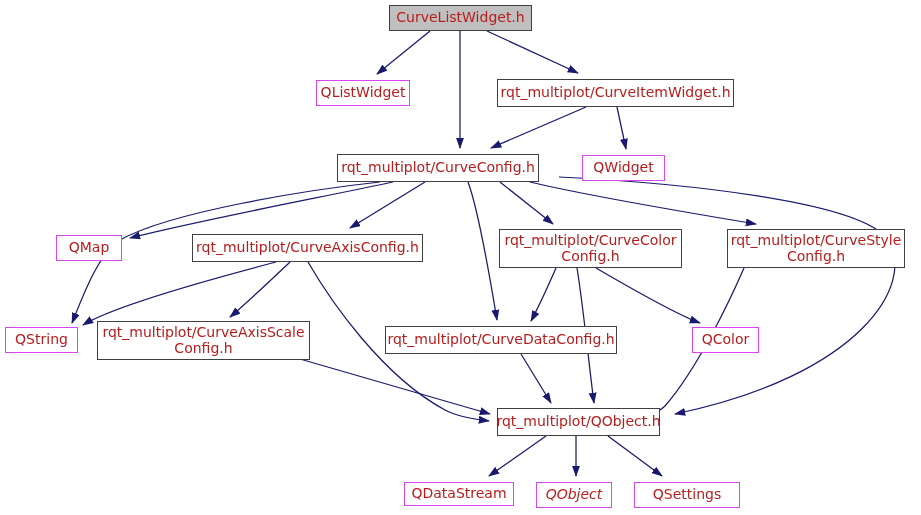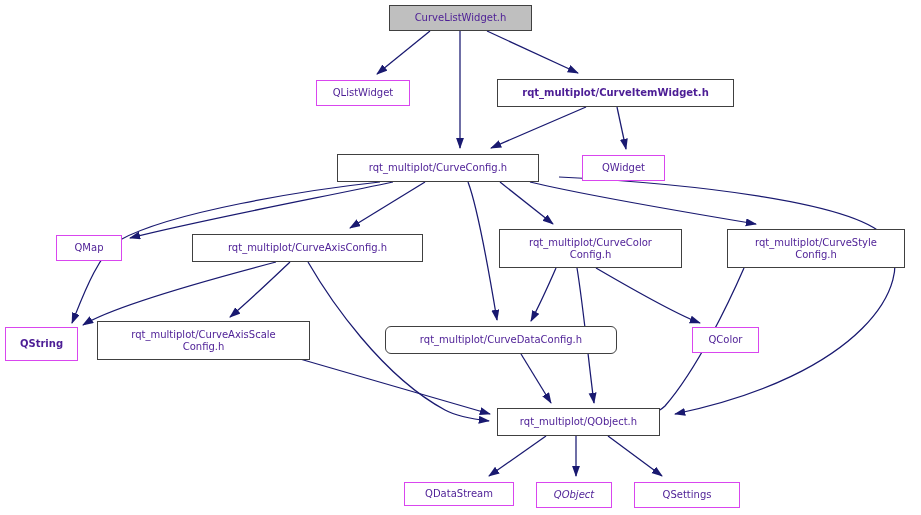--- a/index.html
+++ b/index.html
@@ -27,22 +27,22 @@
     height: 515px;
   }
   .node {
     position: absolute;
     box-sizing: border-box;
     display: flex;
     align-items: center;
     justify-content: center;
     text-align: center;
     line-height: 1.12;
-    font-size: 10px;
-    color: #4c1d95;
+    font-size: 14px;
+    color: #b91c1c;
     white-space: pre;
     z-index: 2;
   }
   .node.internal {
     border: 1.4px solid #404040;
     background: #ffffff;
   }
   .node.external {
     border: 1px solid #d946ef;
     background: #ffffff;
@@ -89,32 +89,32 @@
         <path d="M 596,268 C 632,289 678,315 700,323" fill="none" stroke="#191970" stroke-width="1.25" marker-end="url(#arrow)"></path>
         <path d="M 744,268 C 730,300 698,368 665,406 C 661,410 655,413 649,416" fill="none" stroke="#191970" stroke-width="1.25" marker-end="url(#arrow)"></path>
         <path d="M 546,436 L 489,476" fill="none" stroke="#191970" stroke-width="1.25" marker-end="url(#arrow)"></path>
         <path d="M 576,436 L 576,476" fill="none" stroke="#191970" stroke-width="1.25" marker-end="url(#arrow)"></path>
         <path d="M 608,436 L 662,476" fill="none" stroke="#191970" stroke-width="1.25" marker-end="url(#arrow)"></path>
       </g>
   </svg>
   <div id="node-layer">
       <div class="node root" style="left: 389px; top: 5px; width: 143px; height: 26px;"><span class="lbl">CurveListWidget.h</span></div>
       <div class="node external" style="left: 316px; top: 80px; width: 94px; height: 26px;"><span class="lbl">QListWidget</span></div>
-      <div class="node internal" style="left: 497px; top: 79px; width: 237px; height: 28px; font-weight: bold;"><span class="lbl">rqt_multiplot/CurveItemWidget.h</span></div>
+      <div class="node internal" style="left: 497px; top: 79px; width: 237px; height: 28px;"><span class="lbl">rqt_multiplot/CurveItemWidget.h</span></div>
       <div class="node internal" style="left: 337px; top: 154px; width: 202px; height: 28px;"><span class="lbl">rqt_multiplot/CurveConfig.h</span></div>
       <div class="node external" style="left: 582px; top: 155px; width: 83px; height: 26px;"><span class="lbl">QWidget</span></div>
       <div class="node external" style="left: 56px; top: 235px; width: 66px; height: 26px;"><span class="lbl">QMap</span></div>
       <div class="node internal" style="left: 192px; top: 234px; width: 231px; height: 28px;"><span class="lbl">rqt_multiplot/CurveAxisConfig.h</span></div>
       <div class="node internal" style="left: 499px; top: 229px; width: 183px; height: 39px;"><span class="lbl">rqt_multiplot/CurveColor
 Config.h</span></div>
       <div class="node internal" style="left: 707px; top: 229px; width: 178px; height: 39px; margin-left: 20px;"><span class="lbl">rqt_multiplot/CurveStyle
 Config.h</span></div>
-      <div class="node external" style="left: 5px; top: 327px; width: 73px; height: 34px; font-weight: bold;"><span class="lbl">QString</span></div>
+      <div class="node external" style="left: 5px; top: 327px; width: 73px; height: 26px;"><span class="lbl">QString</span></div>
       <div class="node internal" style="left: 97px; top: 321px; width: 213px; height: 39px;"><span class="lbl">rqt_multiplot/CurveAxisScale
 Config.h</span></div>
-      <div class="node internal" style="left: 385px; top: 326px; width: 232px; height: 28px; border-radius: 6px;"><span class="lbl">rqt_multiplot/CurveDataConfig.h</span></div>
+      <div class="node internal" style="left: 385px; top: 326px; width: 232px; height: 28px;"><span class="lbl">rqt_multiplot/CurveDataConfig.h</span></div>
       <div class="node external" style="left: 692px; top: 327px; width: 67px; height: 26px;"><span class="lbl">QColor</span></div>
       <div class="node internal" style="left: 497px; top: 408px; width: 163px; height: 28px;"><span class="lbl">rqt_multiplot/QObject.h</span></div>
       <div class="node external" style="left: 404px; top: 482px; width: 110px; height: 24px;"><span class="lbl">QDataStream</span></div>
       <div class="node external" style="left: 536px; top: 482px; width: 76px; height: 26px; font-style: italic;"><span class="lbl">QObject</span></div>
       <div class="node external" style="left: 634px; top: 482px; width: 106px; height: 26px;"><span class="lbl">QSettings</span></div>
     </div>
 </div>
 
 </body></html>

